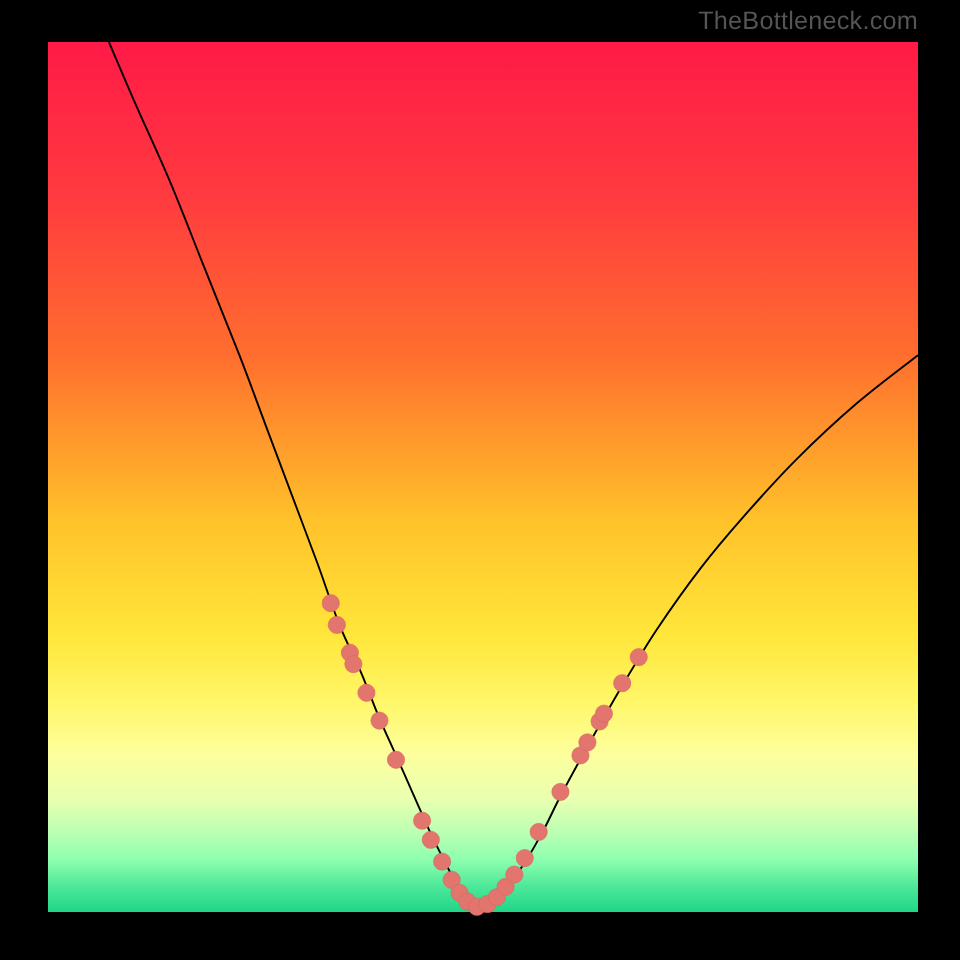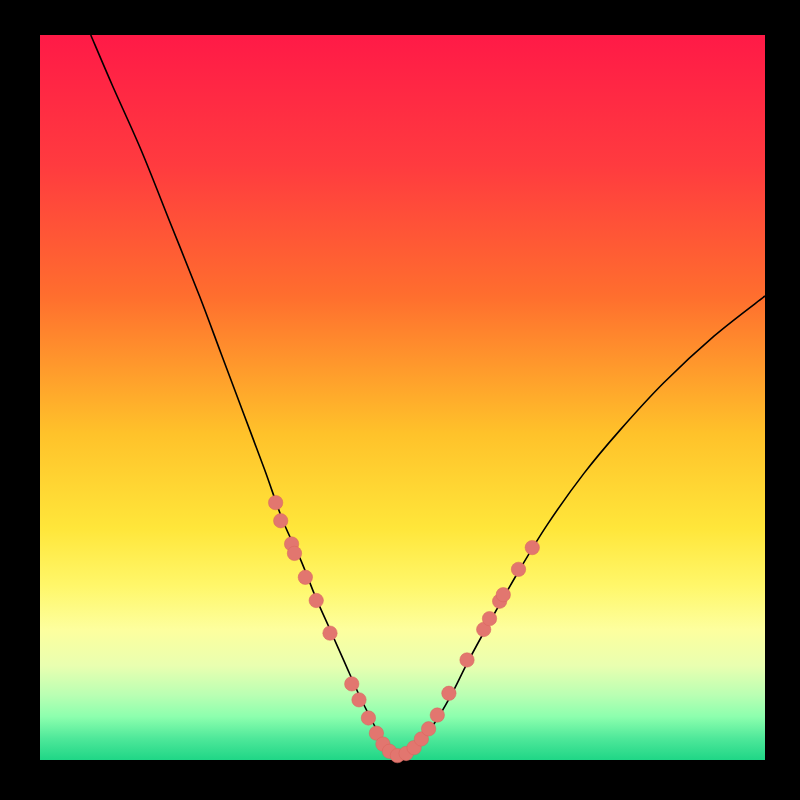--- a/index.html
+++ b/index.html
@@ -41,20 +41,21 @@
     fill: #e2766f;
     stroke: #d8645d;
     stroke-width: 0.5;
   }
 </style>
 </head>
 <body>
 
 <div class="frame">
   <div class="plot-area" style="background: linear-gradient(rgb(255, 26, 71) 0%, rgb(255, 59, 63) 18%, rgb(255, 110, 46) 36%, rgb(255, 194, 42) 55%, rgb(255, 230, 58) 68%, rgb(255, 247, 106) 76%, rgb(253, 255, 158) 82%, rgb(233, 255, 176) 87%, rgb(186, 255, 179) 91%, rgb(141, 255, 174) 94%, rgb(79, 232, 154) 97%, rgb(31, 214, 134) 100%);"></div>
+  <div class="watermark">TheBottleneck.com</div>
   <svg class="curves" viewBox="0 0 800 800">
     <g id="curve-layer">
         <path class="curve" d="M 90.75 35.00 C 94.38 43.46, 104.04 66.42, 112.50 85.75 C 120.96 105.08, 131.83 128.04, 141.50 151.00 C 151.17 173.96, 160.83 199.33, 170.50 223.50 C 180.17 247.67, 191.04 274.25, 199.50 296.00 C 207.96 317.75, 214.00 334.67, 221.25 354.00 C 228.50 373.33, 235.75 392.67, 243.00 412.00 C 250.25 431.33, 258.10 451.88, 264.75 470.00 C 271.40 488.13, 276.83 505.65, 282.88 520.75 C 288.92 535.85, 295.56 547.94, 301.00 560.63 C 306.44 573.31, 310.67 585.40, 315.50 596.88 C 320.33 608.35, 325.17 618.63, 330.00 629.50 C 334.83 640.38, 339.67 651.25, 344.50 662.13 C 349.33 673.00, 354.17 684.48, 359.00 694.75 C 363.83 705.02, 369.27 715.53, 373.50 723.75 C 377.73 731.97, 380.75 738.61, 384.38 744.05 C 388.00 749.49, 393.44 754.32, 395.25 756.38"></path>
         <path class="curve" d="M 395.25 756.38 C 397.67 755.29, 404.92 753.11, 409.75 749.85 C 414.58 746.59, 419.42 742.36, 424.25 736.80 C 429.08 731.24, 433.92 724.11, 438.75 716.50 C 443.58 708.89, 448.42 700.19, 453.25 691.13 C 458.08 682.06, 461.71 673.60, 467.75 662.13 C 473.79 650.65, 481.04 637.35, 489.50 622.25 C 497.96 607.15, 508.83 587.81, 518.50 571.50 C 528.17 555.19, 536.63 540.69, 547.50 524.38 C 558.38 508.06, 571.67 489.33, 583.75 473.63 C 595.83 457.92, 606.71 445.23, 620.00 430.12 C 633.29 415.02, 647.79 398.71, 663.50 383.00 C 679.21 367.29, 697.33 350.38, 714.25 335.88 C 731.17 321.38, 756.54 302.65, 765.00 296.00"></path>
       </g>
     <g id="marker-layer">
         <circle class="marker" cx="275.63" cy="502.63" r="7.2"></circle>
         <circle class="marker" cx="280.70" cy="520.75" r="7.2"></circle>
         <circle class="marker" cx="291.58" cy="543.95" r="7.2"></circle>
         <circle class="marker" cx="294.48" cy="553.38" r="7.2"></circle>

